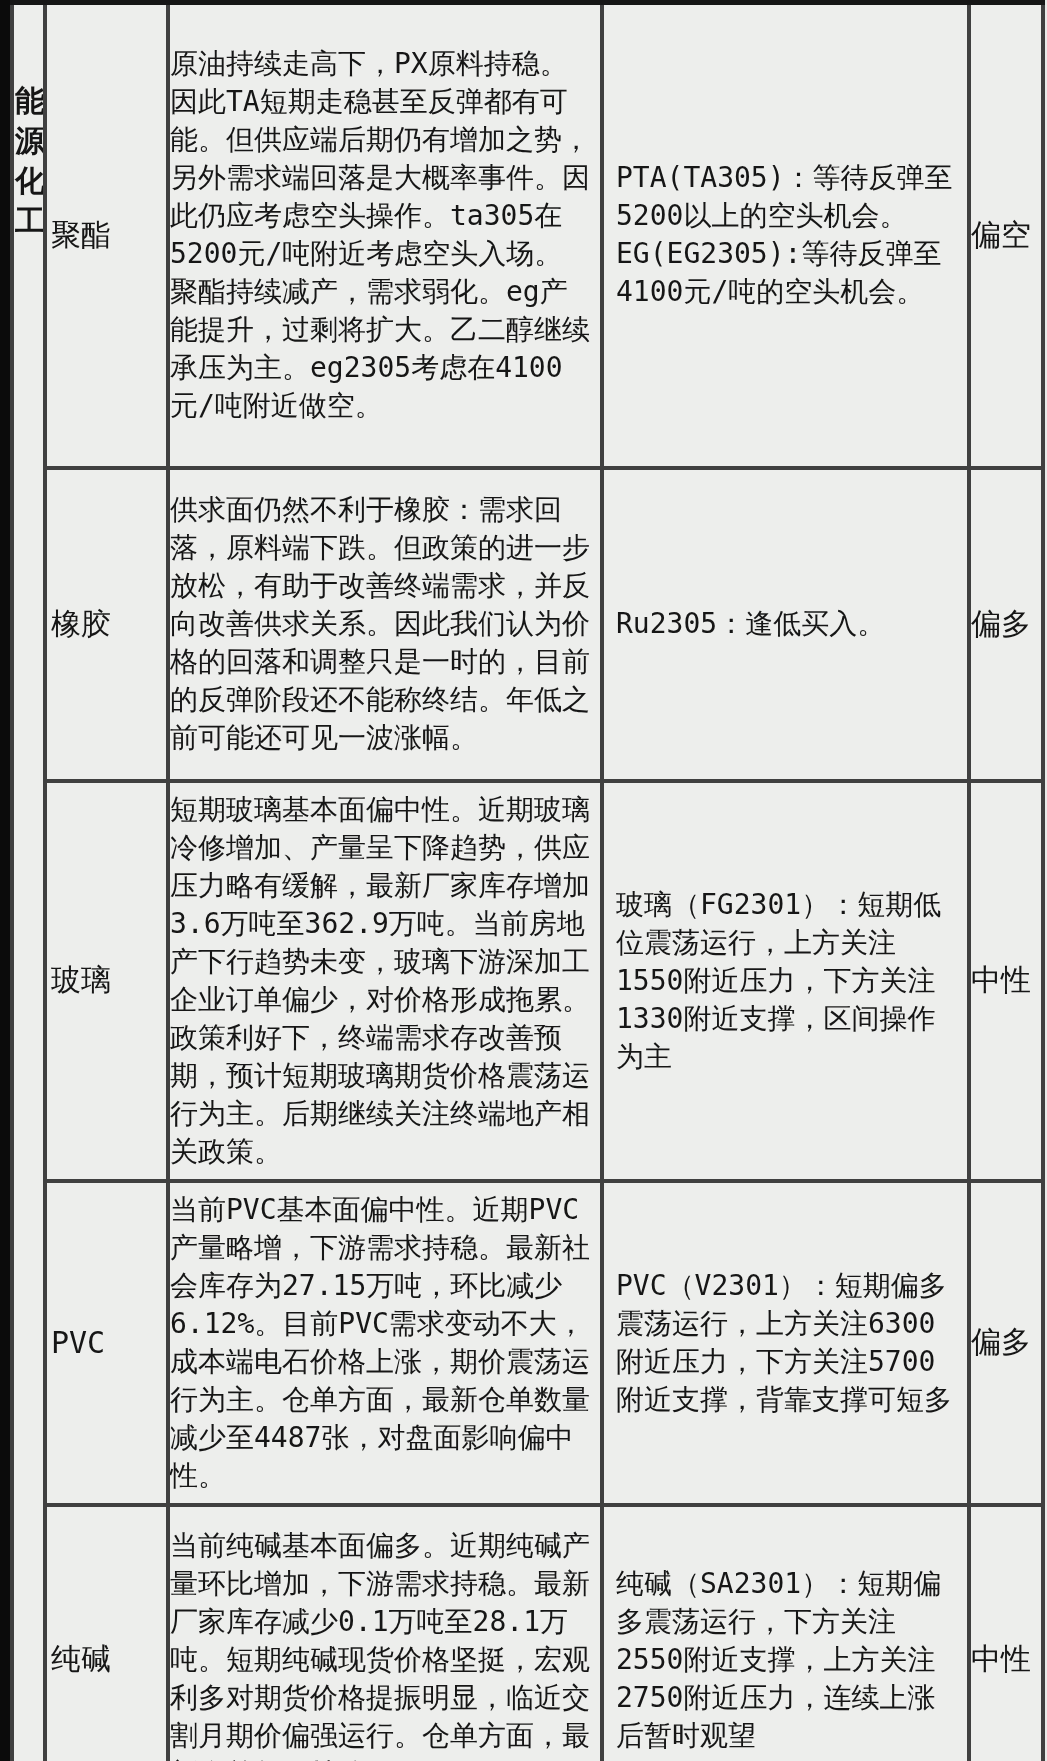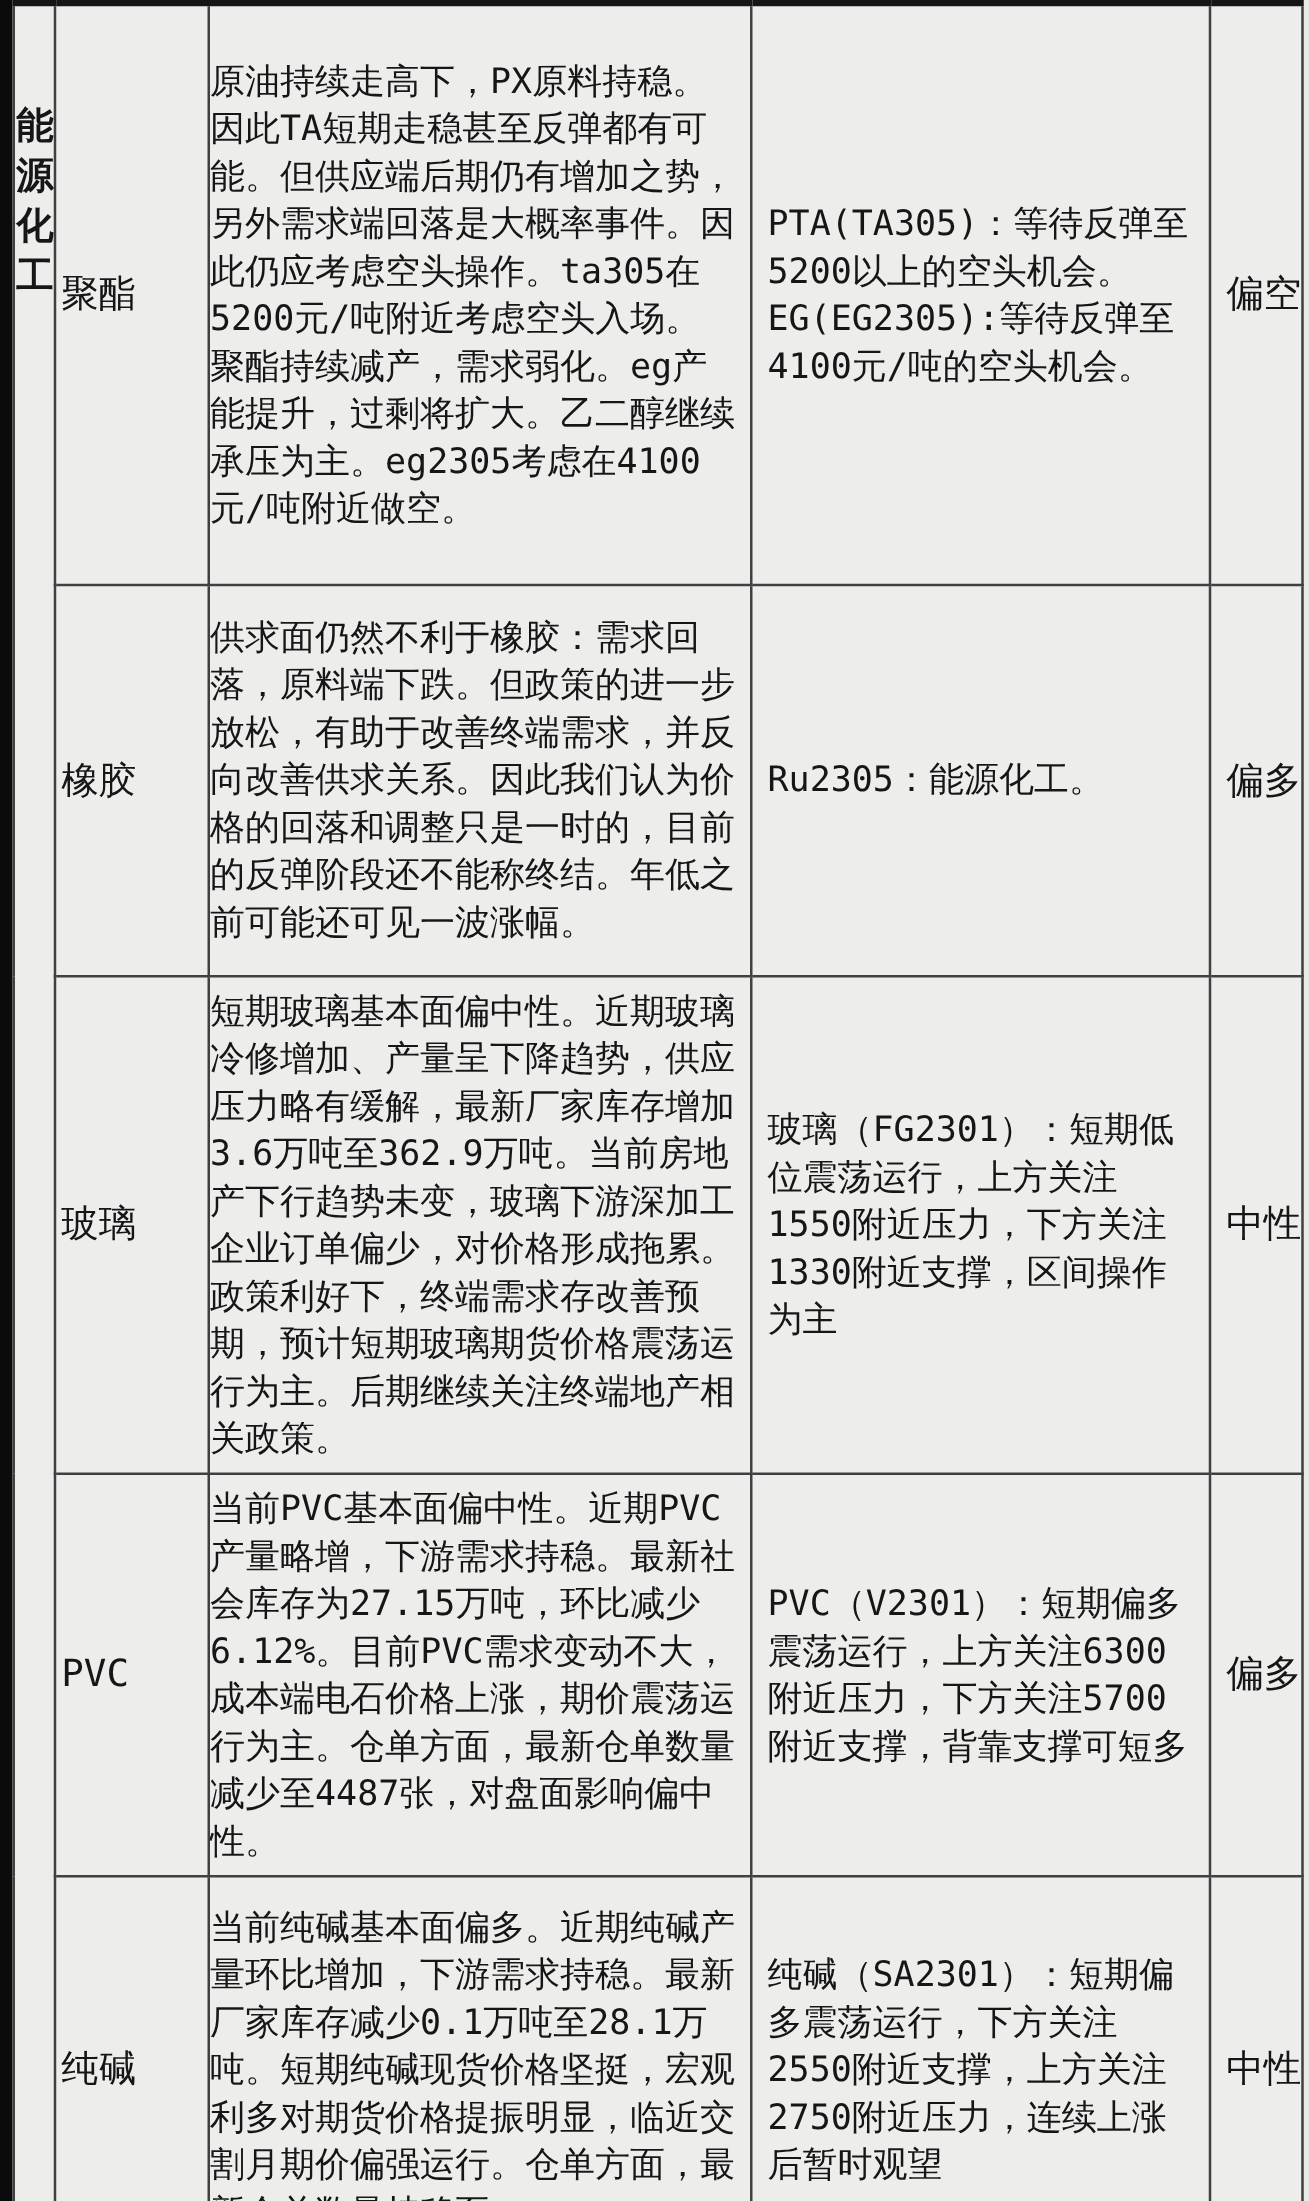--- a/index.html
+++ b/index.html
@@ -25,21 +25,21 @@
     background:#0b0b0b;
   }
   table.tbl {
     position:absolute;
     left:10px; top:0;
     border-collapse:collapse;
     table-layout:fixed;
     width:1033px;
   }
   .tbl td {
-    border:2px solid #404040;
+    border:4px solid #404040;
     background:#edeeec;
     vertical-align:middle;
     overflow:hidden;
   }
   tr.r1 > td { border-top:5px solid #161616; }
   td.cat {
     vertical-align:top;
     padding-left:1px;
   }
   .vtext {
@@ -66,21 +66,21 @@
   td.suggest {
     font-size:28px;
     line-height:38px;
     padding:8px 12px 8px 12px;
     white-space:pre-line;
     word-break:normal;
     margin-left:40px;
   }
   td.bias {
     font-size:30px;
-    text-align:right;
+    text-align:left;
   }
   tr.r1 { height:465px; }
   tr.r2 { height:313px; }
   tr.r3 { height:388px; }
   tr.r4 { height:310px; }
   tr.r5 { height:310px; }
 </style>
 </head>
 <body>
 
@@ -105,21 +105,21 @@
       <td class="analysis">原油持续走高下，PX原料持稳。因此TA短期走稳甚至反弹都有可能。但供应端后期仍有增加之势，另外需求端回落是大概率事件。因此仍应考虑空头操作。ta305在5200元/吨附近考虑空头入场。
 聚酯持续减产，需求弱化。eg产能提升，过剩将扩大。乙二醇继续承压为主。eg2305考虑在4100元/吨附近做空。</td>
       <td class="suggest">PTA(TA305)：等待反弹至5200以上的空头机会。
 EG(EG2305):等待反弹至4100元/吨的空头机会。</td>
       <td class="bias">偏空</td>
     </tr>
 
     <tr class="r2">
       <td class="name">橡胶</td>
       <td class="analysis">供求面仍然不利于橡胶：需求回落，原料端下跌。但政策的进一步放松，有助于改善终端需求，并反向改善供求关系。因此我们认为价格的回落和调整只是一时的，目前的反弹阶段还不能称终结。年低之前可能还可见一波涨幅。</td>
-      <td class="suggest">Ru2305：能源化工。</td>
+      <td class="suggest">Ru2305：逢低买入。</td>
       <td class="bias">偏多</td>
     </tr>
 
     <tr class="r3">
       <td class="name">玻璃</td>
       <td class="analysis">短期玻璃基本面偏中性。近期玻璃冷修增加、产量呈下降趋势，供应压力略有缓解，最新厂家库存增加3.6万吨至362.9万吨。当前房地产下行趋势未变，玻璃下游深加工企业订单偏少，对价格形成拖累。政策利好下，终端需求存改善预期，预计短期玻璃期货价格震荡运行为主。后期继续关注终端地产相关政策。</td>
       <td class="suggest">玻璃（FG2301）：短期低位震荡运行，上方关注1550附近压力，下方关注1330附近支撑，区间操作为主</td>
       <td class="bias">中性</td>
     </tr>
 

